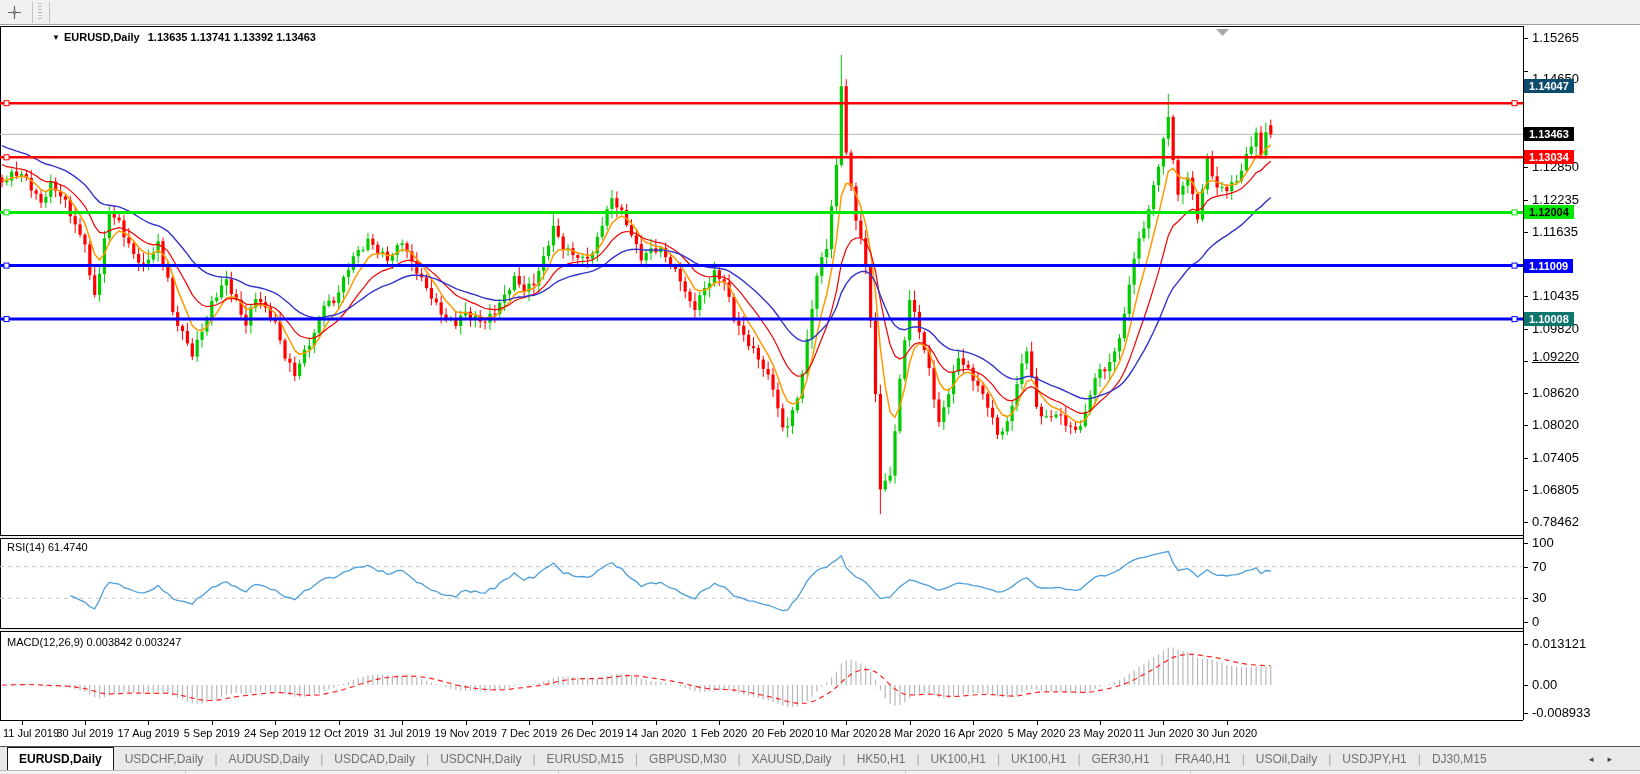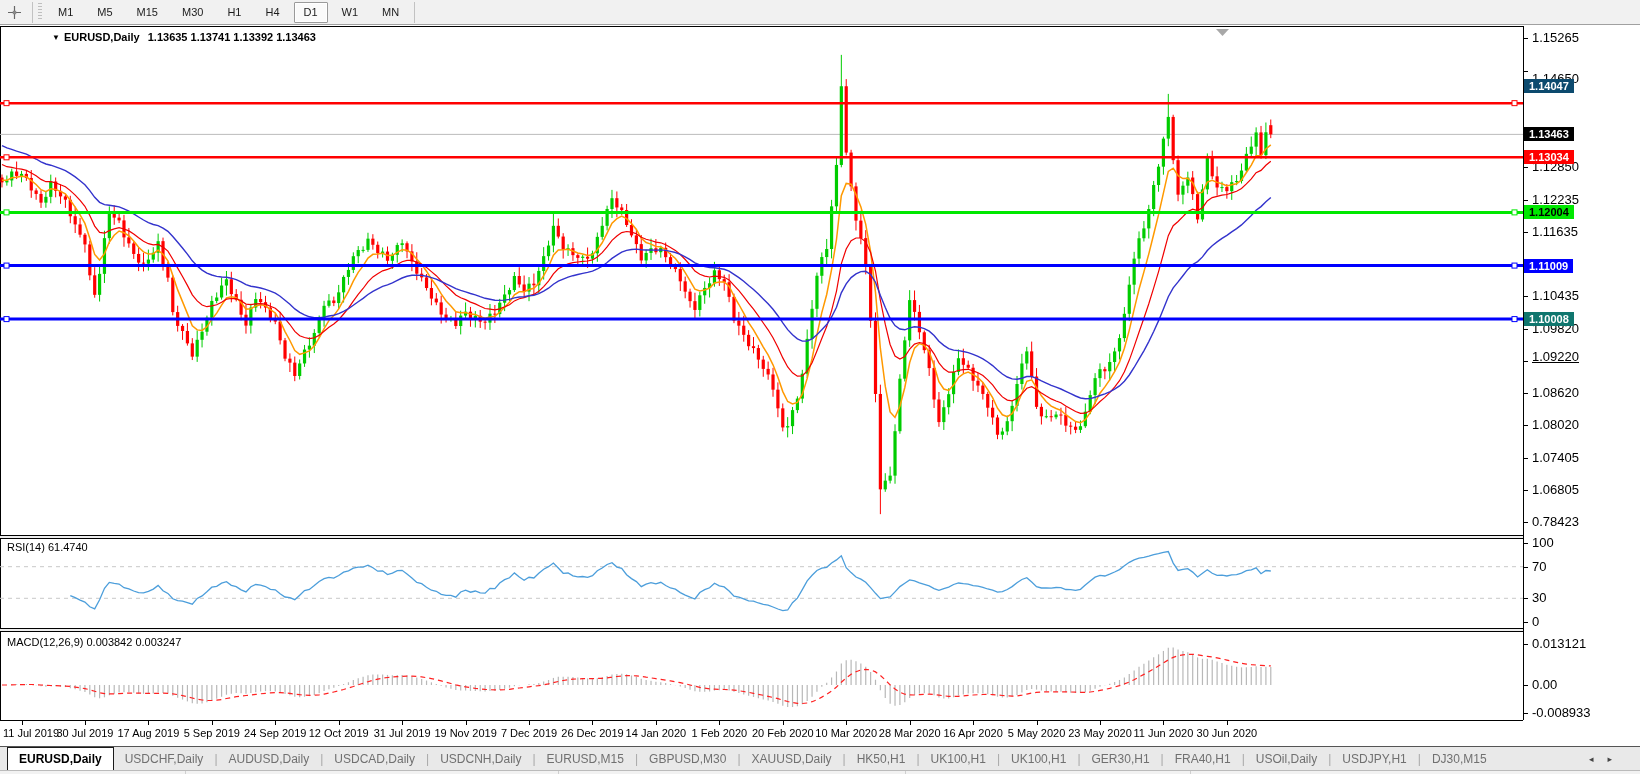--- a/index.html
+++ b/index.html
@@ -55,31 +55,20 @@
   <div id="toolbar">
     <div id="toolIcon">
       <svg width="15" height="15" viewBox="0 0 15 15">
         <path d="M7.5 1v13M1 7.5h13" stroke="#666" stroke-width="1.2" fill="none"></path>
         <rect x="5.8" y="5.8" width="3.4" height="3.4" fill="#888"></rect>
       </svg>
     </div>
     <div id="toolCaret"></div>
     <div class="toolsep"></div>
     <div class="grip"></div>
-    <div id="tfButtons" style="display: flex;">
-        <div class="tfbtn">M1</div>
-        <div class="tfbtn">M5</div>
-        <div class="tfbtn">M15</div>
-        <div class="tfbtn">M30</div>
-        <div class="tfbtn">H1</div>
-        <div class="tfbtn">H4</div>
-        <div class="tfbtn active">D1</div>
-        <div class="tfbtn">W1</div>
-        <div class="tfbtn">MN</div>
-      </div>
     <div class="toolsep"></div>
   </div>
 
   <div id="chartTitle">
     <span class="caret">▼</span><span>EURUSD,Daily</span><span class="ohlc">1.13635 1.13741 1.13392 1.13463</span>
   </div>
 
   <svg id="svgMain" class="panelsvg" style="top:26px" width="1523" height="509">
       <line x1="0.5" y1="0" x2="0.5" y2="509" stroke="#000" stroke-width="1"></line>
       <line x1="0" y1="0.5" x2="1523" y2="0.5" stroke="#000" stroke-width="1"></line>
@@ -936,21 +925,21 @@
       <div class="axis-label" style="top: 324px; text-decoration: underline;">1.09220</div>
       <div class="axis-tick" style="top: 367.314px;"></div>
       <div class="axis-label" style="top: 360.314px;">1.08620</div>
       <div class="axis-tick" style="top: 399.394px;"></div>
       <div class="axis-label" style="top: 392.394px;">1.08020</div>
       <div class="axis-tick" style="top: 432.276px;"></div>
       <div class="axis-label" style="top: 425.276px;">1.07405</div>
       <div class="axis-tick" style="top: 464.356px;"></div>
       <div class="axis-label" style="top: 457.356px;">1.06805</div>
       <div class="axis-tick" style="top: 496.435px;"></div>
-      <div class="axis-label" style="top: 489.435px;">0.78423</div>
+      <div class="axis-label" style="top: 489.435px;">0.78462</div>
       <div class="axis-tick" style="top: 517px;"></div>
       <div class="axis-label" style="top: 510px;">100</div>
       <div class="axis-tick" style="top: 540.7px;"></div>
       <div class="axis-label" style="top: 533.7px;">70</div>
       <div class="axis-tick" style="top: 572.3px;"></div>
       <div class="axis-label" style="top: 565.3px;">30</div>
       <div class="axis-tick" style="top: 596px;"></div>
       <div class="axis-label" style="top: 589px;">0</div>
       <div class="axis-tick" style="top: 618.325px;"></div>
       <div class="axis-label" style="top: 611.325px;">0.013121</div>

